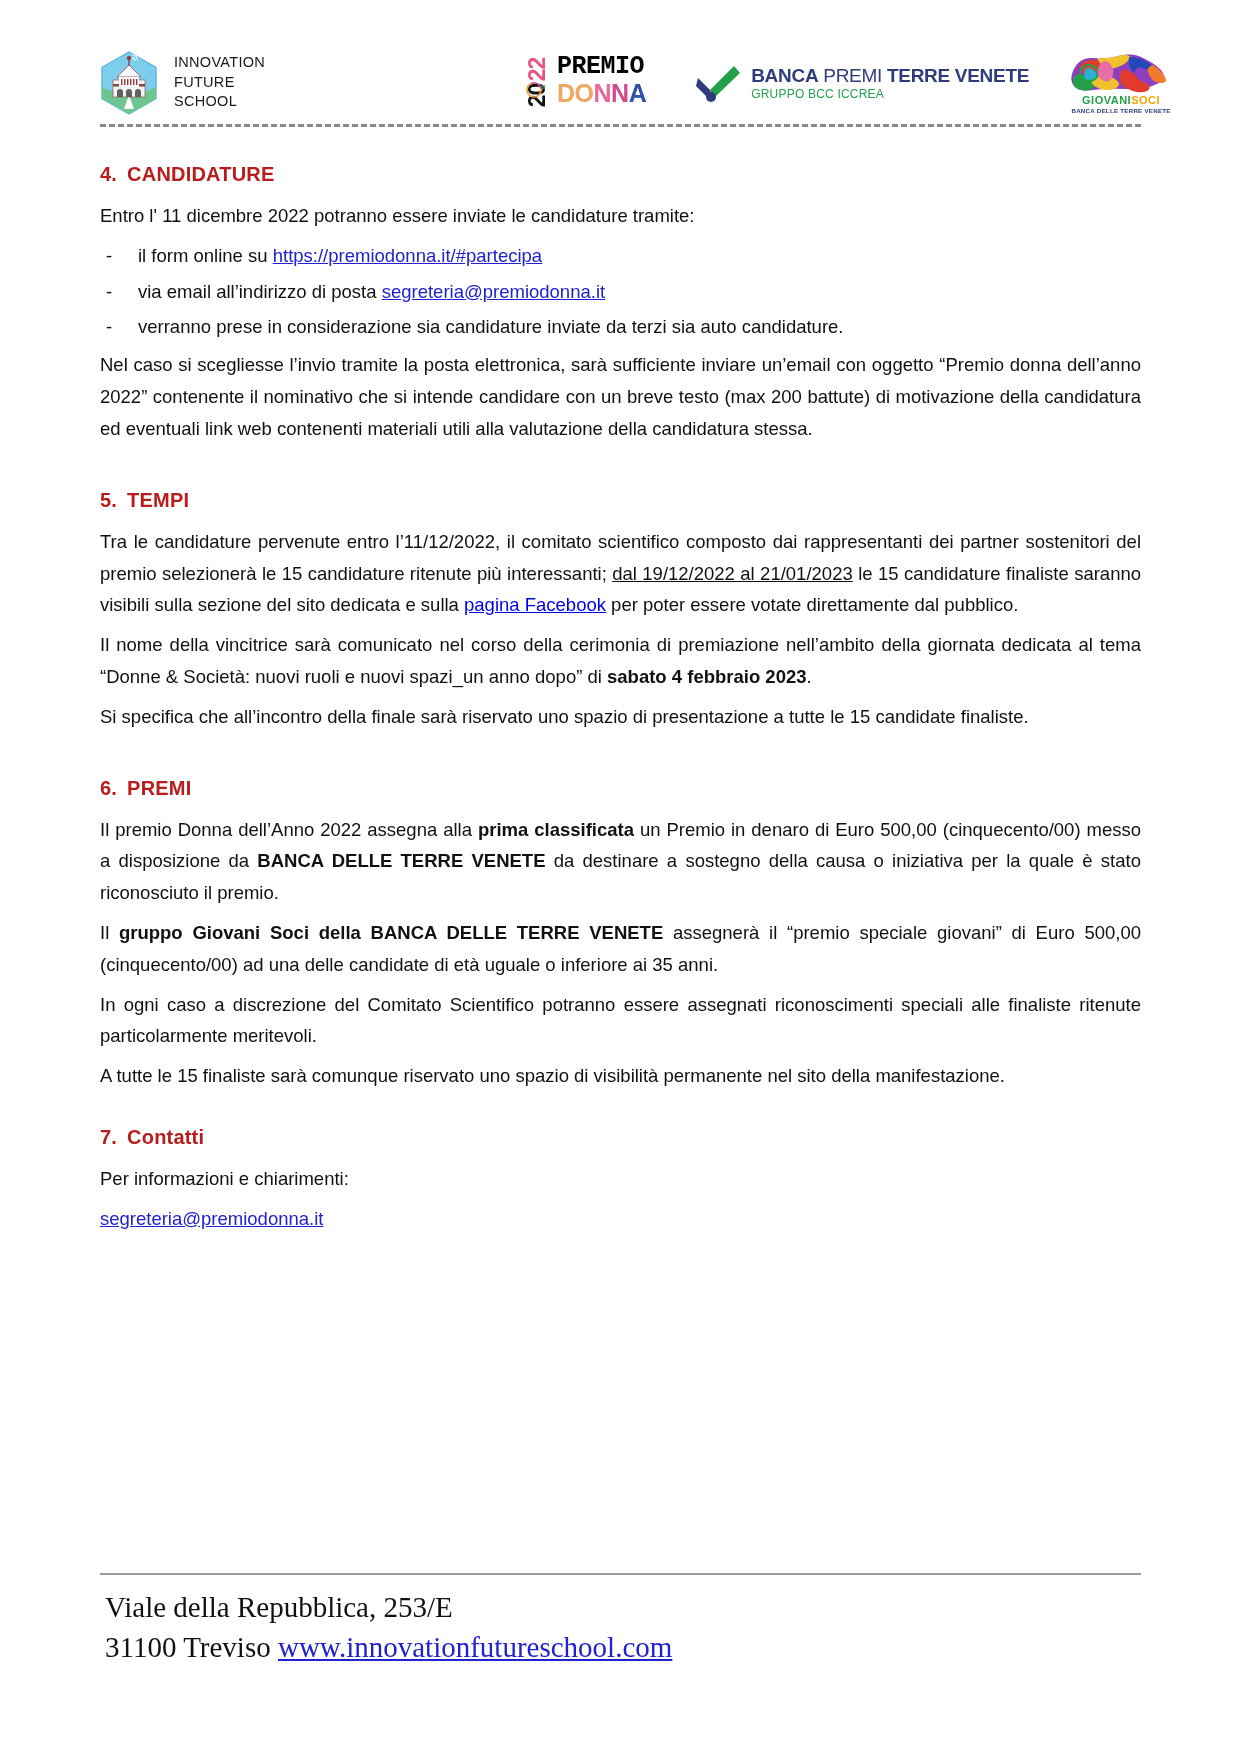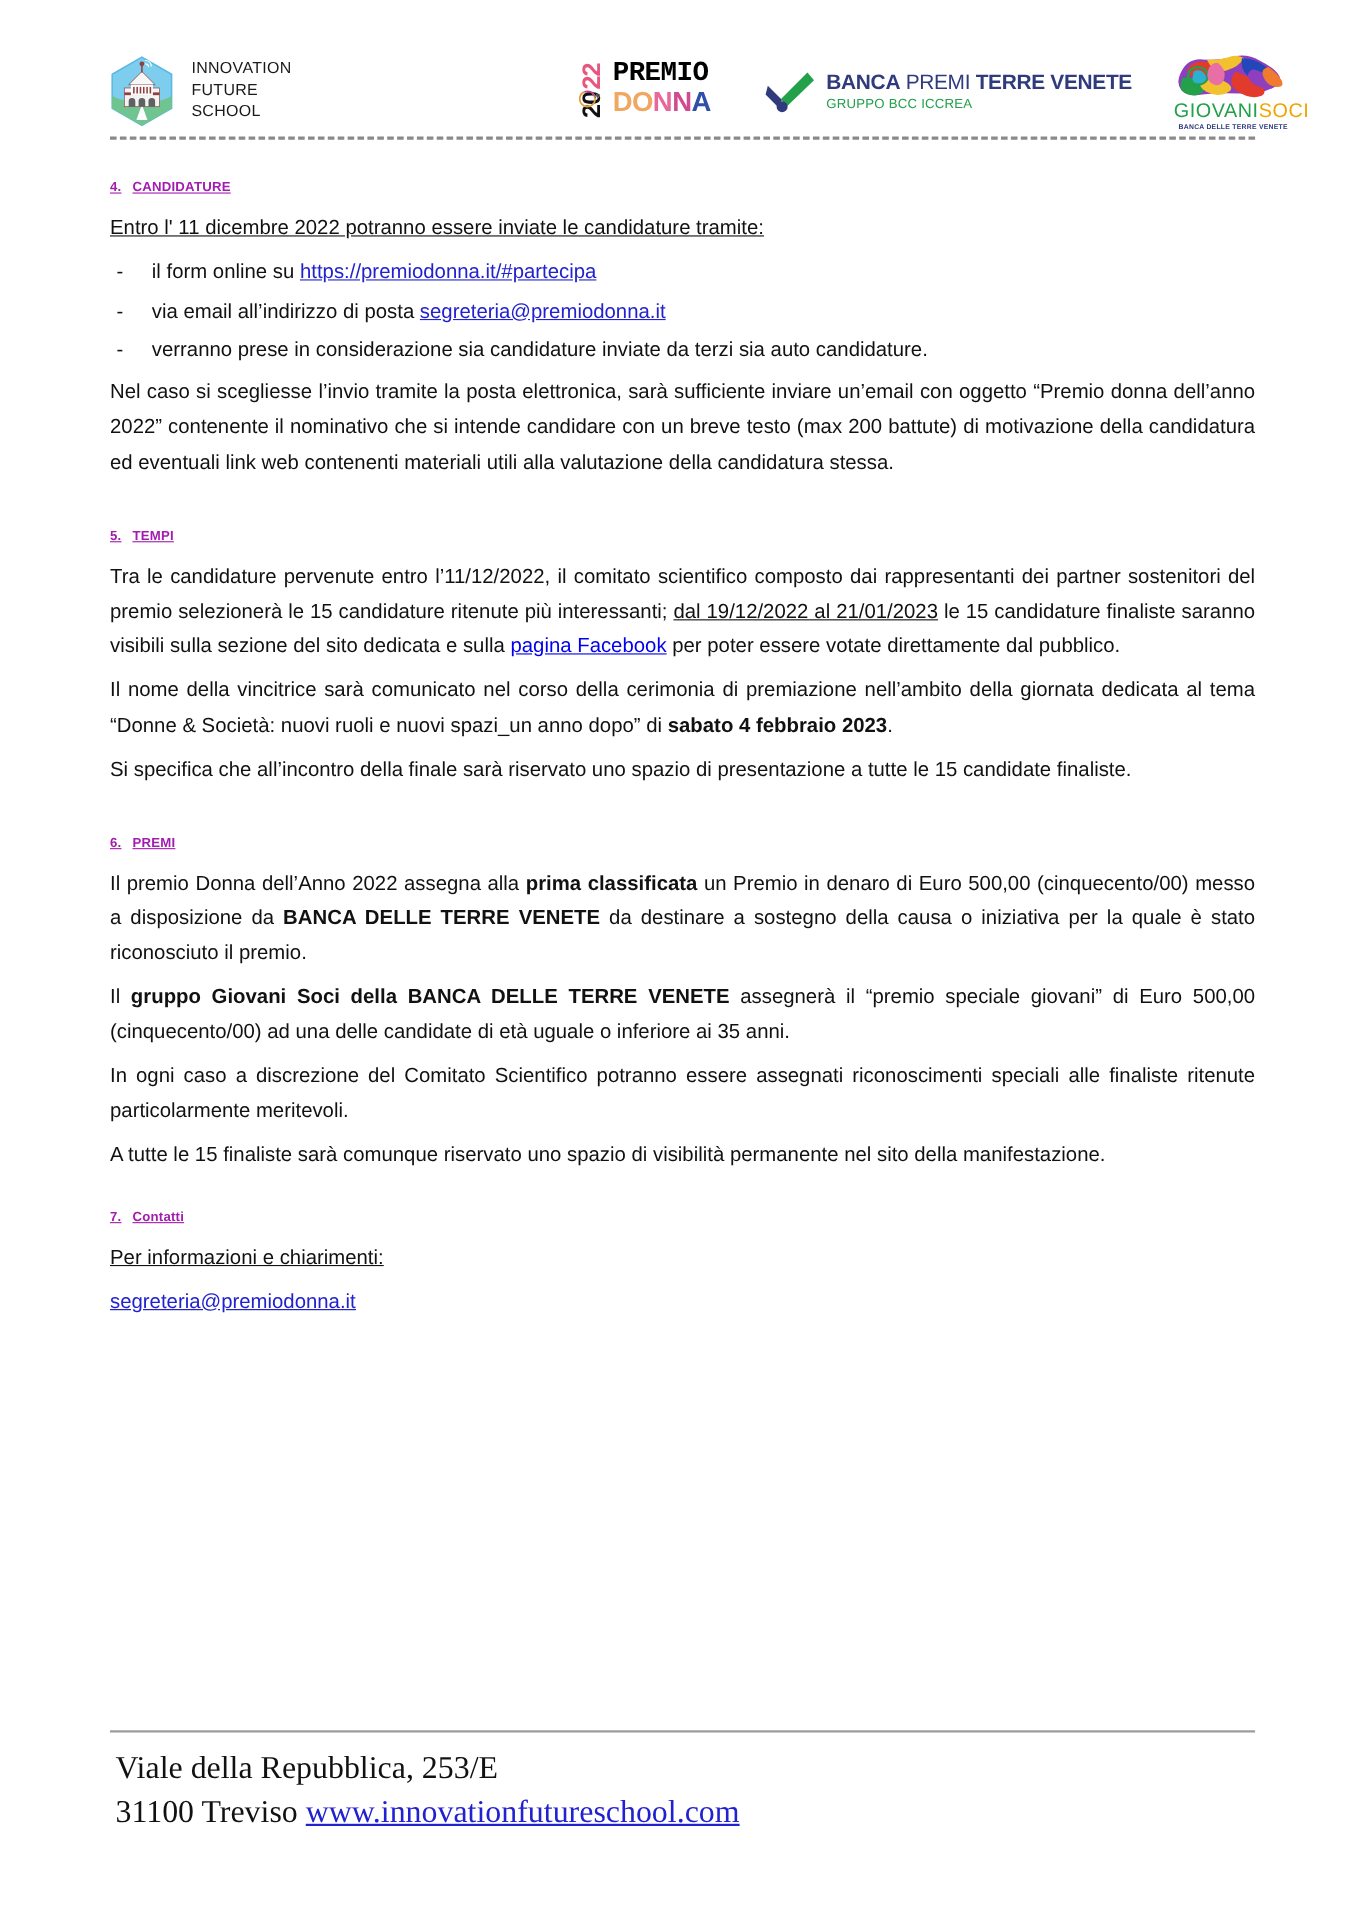--- a/index.html
+++ b/index.html
@@ -152,22 +152,22 @@
 
   .giovani-logo {
     margin-left: 38px;
     width: 108px;
     flex: 0 0 auto;
     text-align: center;
   }
   .giovani-art { width: 104px; height: 42px; display:block; }
   .giovani-name {
     font-family: "Liberation Sans", sans-serif;
-    font-size: 18px;
-    font-weight: normal;
+    font-size: 11px;
+    font-weight: bold;
     letter-spacing: 0.5px;
     margin-top: 1px;
     white-space: nowrap;
   }
   .gs-g { color: #22a04a; }
   .gs-s { color: #f0a500; }
   .giovani-sub {
     font-family: "Liberation Sans", sans-serif;
     font-size: 6.2px;
     font-weight: bold;
@@ -183,39 +183,38 @@
     border-top: 3px dashed #8a8a8a;
     height: 0;
   }
 
   
   .content {
     padding: 20px 100px 0 100px;
   }
   h2.section-head {
     font-family: "Liberation Sans", sans-serif;
-    font-size: 12px;
+    font-size: 20px;
     font-weight: bold;
     letter-spacing: 0.2px;
     margin: 16px 0 14px 0;
-    color: #a21caf;
-    text-decoration: underline;
+    color: #b91c1c;
   }
   h2.section-head .num { margin-right: 10px; }
 
   p.para {
     font-family: "Liberation Sans", sans-serif;
     font-size: 18.5px;
     line-height: 1.72;
     margin: 0 0 8px 0;
     color: #111111;
     text-align: justify;
     text-justify: inter-word;
   }
-  p.para.noj { text-align: left; text-decoration: underline; }
+  p.para.noj { text-align: left; }
 
   ul.dash-list {
     list-style: none;
     margin: 0 0 6px 0;
     padding: 0;
   }
   ul.dash-list li {
     font-family: "Liberation Sans", sans-serif;
     font-size: 18.5px;
     line-height: 1.72;

